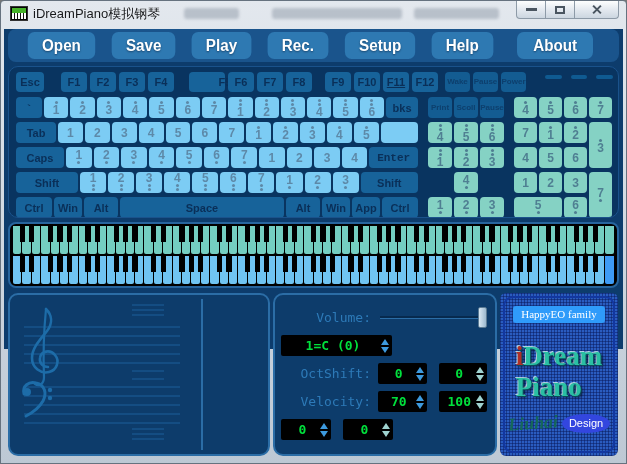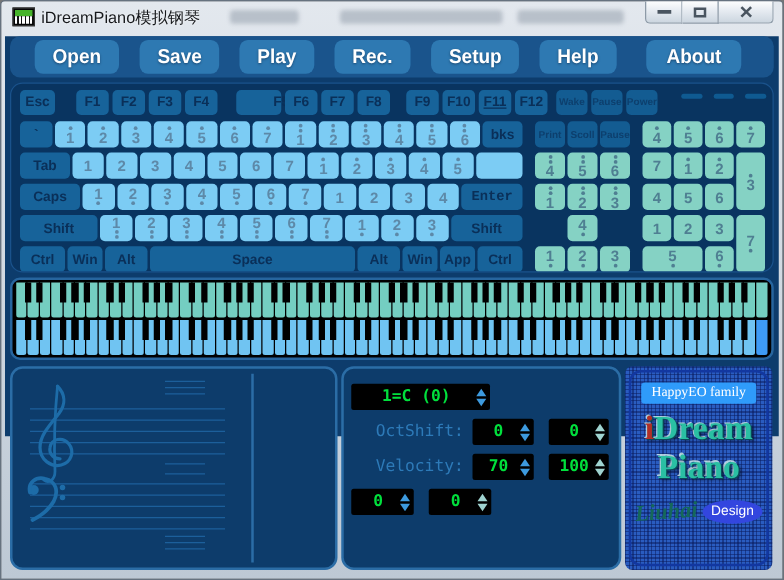--- a/index.html
+++ b/index.html
@@ -88,21 +88,21 @@
   .thumb{position:absolute;right:0;top:0;width:9px;height:21px;border:1px solid #5b7b94;border-radius:2px;
          background:linear-gradient(90deg,#d9e8f3,#9cb9cf)}
   
   .logopanel{width:118px;background:#2a5cc0;border-radius:6px;position:relative;overflow:hidden;
      background-image:repeating-linear-gradient(0deg,rgba(8,25,90,.5) 0 1px,transparent 1px 3px),
                       repeating-linear-gradient(90deg,rgba(8,25,90,.5) 0 1px,transparent 1px 3px)}
   .loginner{position:absolute;inset:3px;border:2px solid #1237a0;border-radius:10px;
             display:flex;flex-direction:column;align-items:center}
   .banner{margin-top:8px;width:92px;height:17px;background:#2f9bfa;border-radius:3px;color:#fff;
           font:11px/17px "Liberation Serif",serif;text-align:center}
-  .brand{margin-top:4px;text-align:center;font:bold 27px/31px "Liberation Serif",serif;color:#2abfa3;
+  .brand{margin-top:18px;text-align:left;font:bold 27px/31px "Liberation Serif",serif;color:#2abfa3;
          text-shadow:1px 1px 0 #0a4a5a,2px 2px 3px rgba(0,0,0,.55),-1px -1px 0 rgba(225,255,245,.75)}
   .brand .red{color:#b03028}
   .sigrow{margin-top:10px;display:flex;align-items:center;gap:4px}
   .sig{font:bold italic 18px "Liberation Serif",serif;color:#15685a;transform:rotate(-4deg)}
   .design{background:#3346df;color:#fff;font:11px/15px "Liberation Sans",sans-serif;border-radius:50%;padding:2px 7px}
 </style>
 </head>
 <body>
 
 <div class="win">
@@ -917,20 +917,27 @@
             <circle cx="17" cy="97" r="4" fill="#1d6ca8"></circle>
             <path d="M14 99 C12 91 19 86 26 88 C35 90 37 98 33 106 C29 113 22 118 16 121" stroke="#1d6ca8" stroke-width="3" fill="none" stroke-linecap="round"></path>
             <circle cx="40" cy="95" r="2.2" fill="#1d6ca8"></circle>
               <circle cx="40" cy="103" r="2.2" fill="#1d6ca8"></circle>
           </g>
         </svg>
       </div>
 
       <div class="panel ctrlpanel">
         <div class="crow">
+          <span class="clabel">Volume:</span>
+          <div class="slider">
+            <div class="track"></div>
+            <div class="thumb"></div>
+          </div>
+        </div>
+        <div class="crow">
           <div class="cfield wide">
             <span class="val">1=C (0)</span>
             <div class="spin blue">
               <div class="tu"></div>
               <div class="td"></div>
             </div>
           </div>
         </div>
         <div class="crow">
           <span class="clabel">OctShift:</span>

